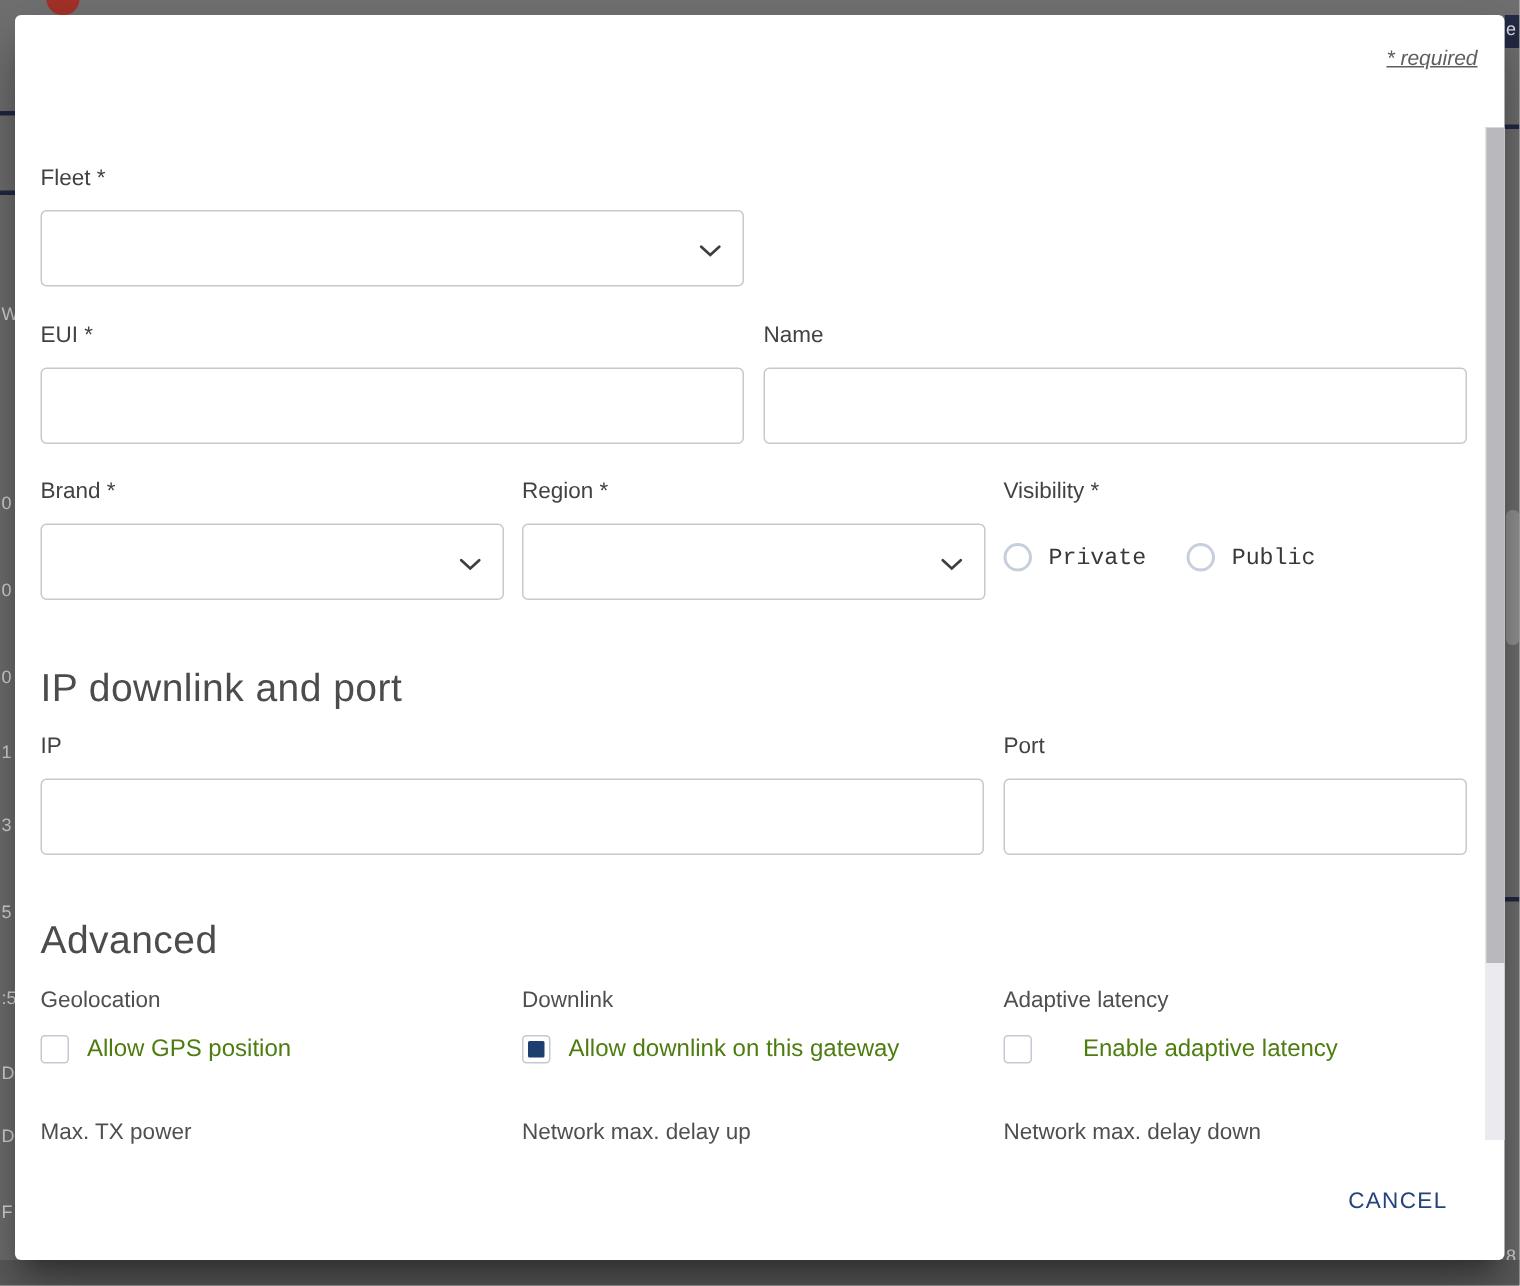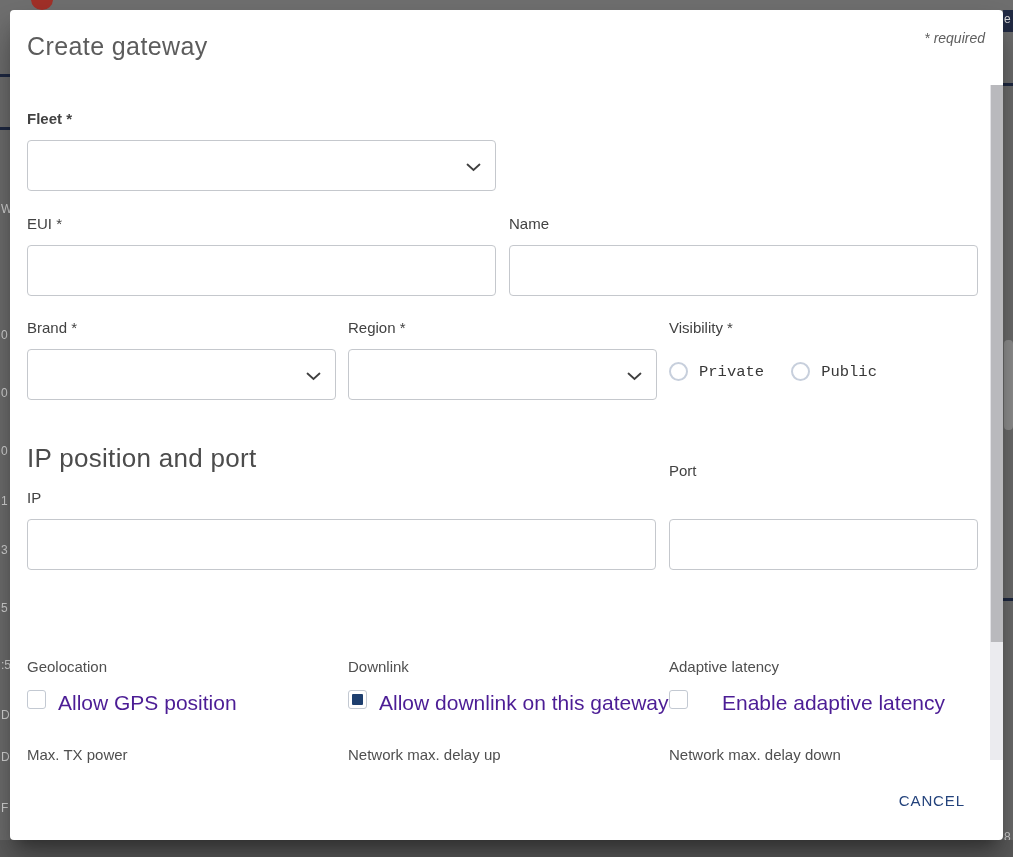--- a/index.html
+++ b/index.html
@@ -17,42 +17,42 @@
   .navy-block { position:absolute; left:0; top:10px; width:10px; height:22px; background:#222b44; }
   .navy-line { position:absolute; left:0; width:10px; height:3px; background:#1f2943; }
   .hl-left-1 { top:74px; } .hl-left-2 { top:127px; }
   .hl-right-1 { top:83px; } .hl-right-2 { top:598px; }
   .gray-blob { position:absolute; left:1px; top:340px; width:9px; height:90px; background:#939393; border-radius:4px; }
 
   
   .modal { position:absolute; left:10px; top:10px; width:993px; height:830px; background:#fff;
            border-radius:4px; box-shadow:0 11px 15px -7px rgba(0,0,0,.35), 0 24px 38px 3px rgba(0,0,0,.28); }
   .title { position:absolute; left:17px; top:22px; font-size:25px; font-weight:300; color:#5c5c5c; letter-spacing:.4px; }
-  .required-note { position:absolute; right:18px; top:20px; font-size:14px; font-style:italic; color:#5e5e5e; }
+  .required-note { position:absolute; right:18px; top:20px; font-size:14px; font-style:italic; color:#5e5e5e;text-decoration:underline; }
 
   .field-label { position:absolute; font-size:15px; color:#424242; }
   .col-label   { position:absolute; font-size:15px; color:#4f4f4f; }
   .section-heading { position:absolute; font-size:26px; font-weight:300; color:#4c4c4c; letter-spacing:.3px; }
 
   .inputbox { position:absolute; height:51px; border:1px solid #c5c8cd; border-radius:4px; background:#fff;
               font-family:"Liberation Sans", sans-serif; font-size:16px; color:#333; padding:0 14px; }
   input.inputbox { outline:none; }
   .selectbox { cursor:pointer; }
   .chevron { position:absolute; right:14px; top:22px; }
 
   .radio-row { position:absolute; display:flex; align-items:center; }
   .radio-circle { width:19px; height:19px; border:2px solid #c7cfdc; border-radius:50%; background:#fff; cursor:pointer; flex:0 0 auto; }
   .radio-label { font-size:15.5px; color:#383838; margin-left:11px;font-family:Liberation Mono, monospace; }
 
   .checkbox { position:absolute; width:19px; height:19px; border:1px solid #c3c9d2; border-radius:3px;
               background:#fff; cursor:pointer; }
   .checkbox .inner { display:none; position:absolute; left:3px; top:3px; width:11px; height:11px;
                      background:#1d3e6e; border-radius:1px; }
   .checkbox.checked .inner { display:block; }
-  .cb-label { position:absolute; font-size:21px; color:#4c1d95; }
+  .cb-label { position:absolute; font-size:16px; color:#4d7c0f; }
 
   .actions { position:absolute; top:772px; right:26px; display:flex; }
   .text-btn { background:none; border:none; cursor:pointer; padding:10px 12px;
               font-family:"Liberation Sans", sans-serif; font-size:15px; font-weight:500;
               letter-spacing:.9px; color:#24437c; border-radius:4px; }
 
   .scrollbar-track { position:absolute; left:980px; top:75px; width:13px; height:675px; background:#ebebef; }
   .scrollbar-thumb { position:absolute; left:0; top:0; width:13px; height:557px; background:#b9b9bd; border-left:1px solid #e2e2e6; }
 </style>
 </head>
@@ -84,24 +84,23 @@
     <div class="navy-line hl-right-2"></div>
   <span class="frag" style="top: 12px;">e</span>
       <span class="frag" style="top: 830px;">8</span>
     </div>
 
   <div class="bg-bottom"></div>
 </div>
 
 <div class="modal">
 
-  <div class="title">Create gateway</div>
   <div class="required-note">* required</div>
 
-  <label class="field-label" style="left:17px; top:100px;font-weight:bold;">Fleet *</label>
+  <label class="field-label" style="left:17px; top:100px;">Fleet *</label>
   <div class="inputbox selectbox" style="left:17px; top:130px; width:469px;">
     <span></span>
     <svg class="chevron" width="15" height="9">
       <path d="M1.5 1.5 L7.5 7 L13.5 1.5" stroke="#3f3f3f" stroke-width="1.8" fill="none" stroke-linecap="round"></path>
     </svg>
   </div>
 
   <label class="field-label" style="left:17px; top:205px;">EUI *</label>
   <input class="inputbox" style="left: 17px; top: 235px; width: 469px;" type="text" value="">
   <label class="field-label" style="left:499px; top:205px;">Name</label>
@@ -122,26 +121,27 @@
     </svg>
   </div>
   <label class="field-label" style="left:659px; top:309px;">Visibility *</label>
   <div class="radio-row" style="left:659px; top:352px;">
     <span class="radio-circle"></span>
     <span class="radio-label" style="margin-right:27px;">Private</span>
     <span class="radio-circle"></span>
     <span class="radio-label">Public</span>
   </div>
 
-  <div class="section-heading" style="left:17px; top:433px;">IP position and port</div>
+  <div class="section-heading" style="left:17px; top:433px;">IP downlink and port</div>
   <label class="field-label" style="left:17px; top:479px;">IP</label>
   <input class="inputbox" style="left: 17px; top: 509px; width: 629px;" type="text" value="">
-  <label class="field-label" style="left:659px; top:452px;">Port</label>
+  <label class="field-label" style="left:659px; top:479px;">Port</label>
   <input class="inputbox" style="left: 659px; top: 509px; width: 309px;" type="text" value="">
 
+  <div class="section-heading" style="left:17px; top:601px;">Advanced</div>
 
   <label class="col-label" style="left:17px; top:648px;">Geolocation</label>
   <label class="col-label" style="left:338px; top:648px;text-align:right;">Downlink</label>
   <label class="col-label" style="left:659px; top:648px;">Adaptive latency</label>
 
   <span class="checkbox" style="left:17px; top:680px;"></span>
   <span class="cb-label" style="left:48px; top:681px;">Allow GPS position</span>
 
   <span class="checkbox checked" style="left:338px; top:680px;">
       <span class="inner"></span>

